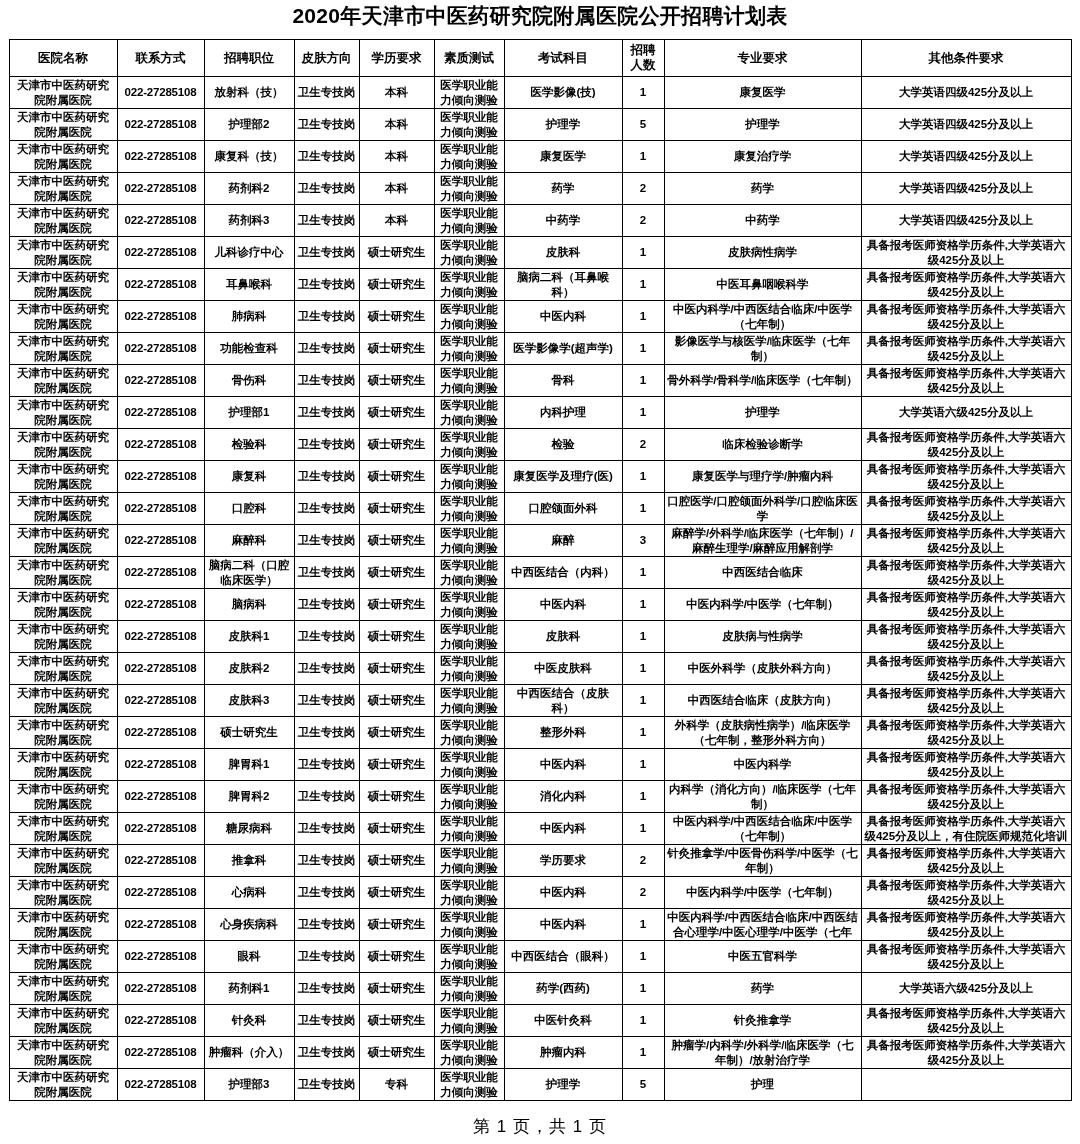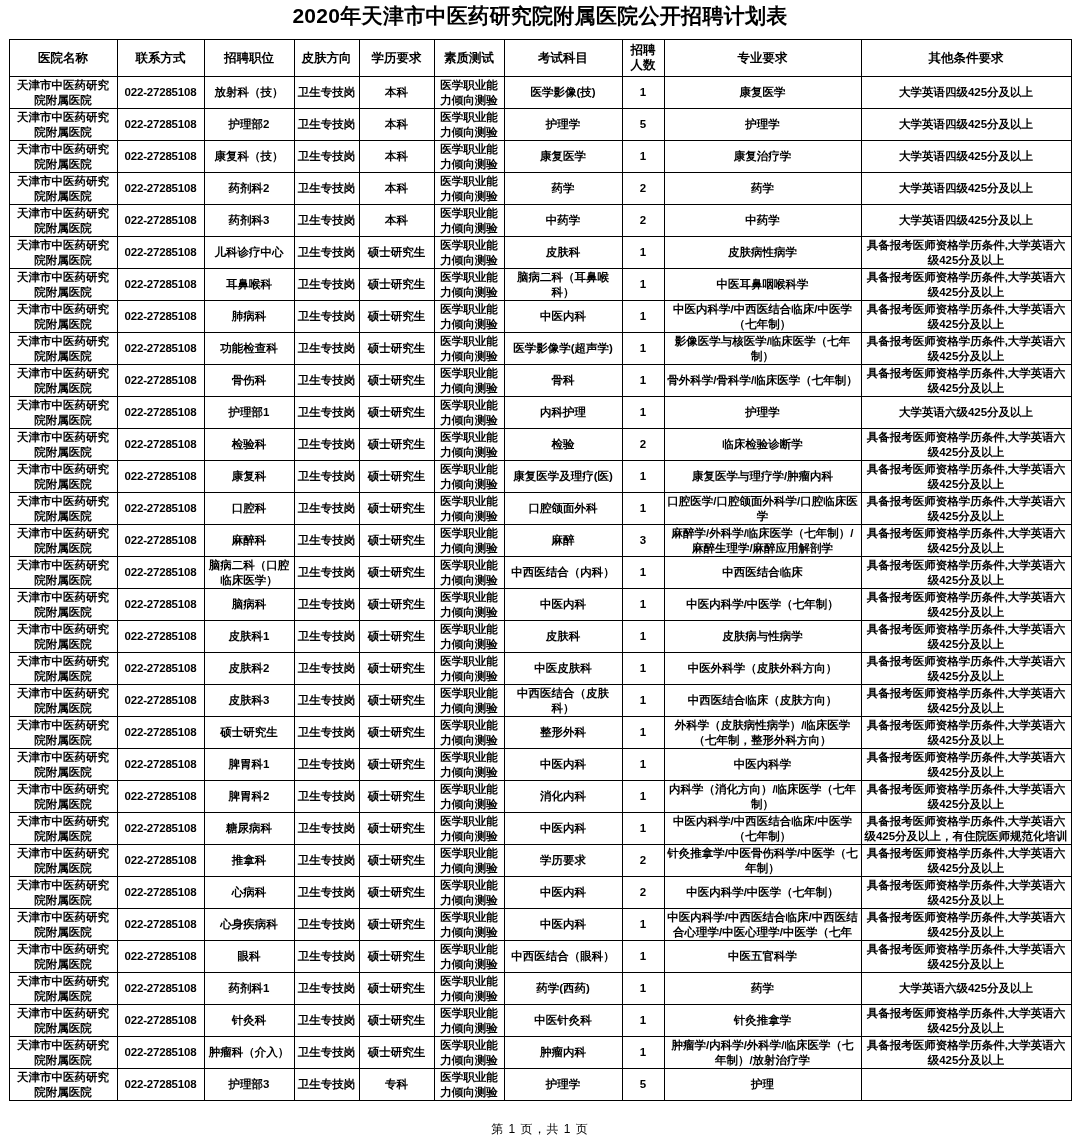--- a/index.html
+++ b/index.html
@@ -78,21 +78,21 @@
     max-height: 29px;
     overflow: hidden;
     display: block;
   }
   #footer-note {
     position: absolute;
     left: 0;
     right: 0;
     bottom: 6px;
     text-align: center;
-    font-size: 12px;
+    font-size: 17px;
     font-family: "Liberation Sans", "DejaVu Sans", sans-serif;
     letter-spacing: 1px;
     color: #000;
     pointer-events: none;
   }
 </style>
 </head>
 <body>
 
 <div id="page">

